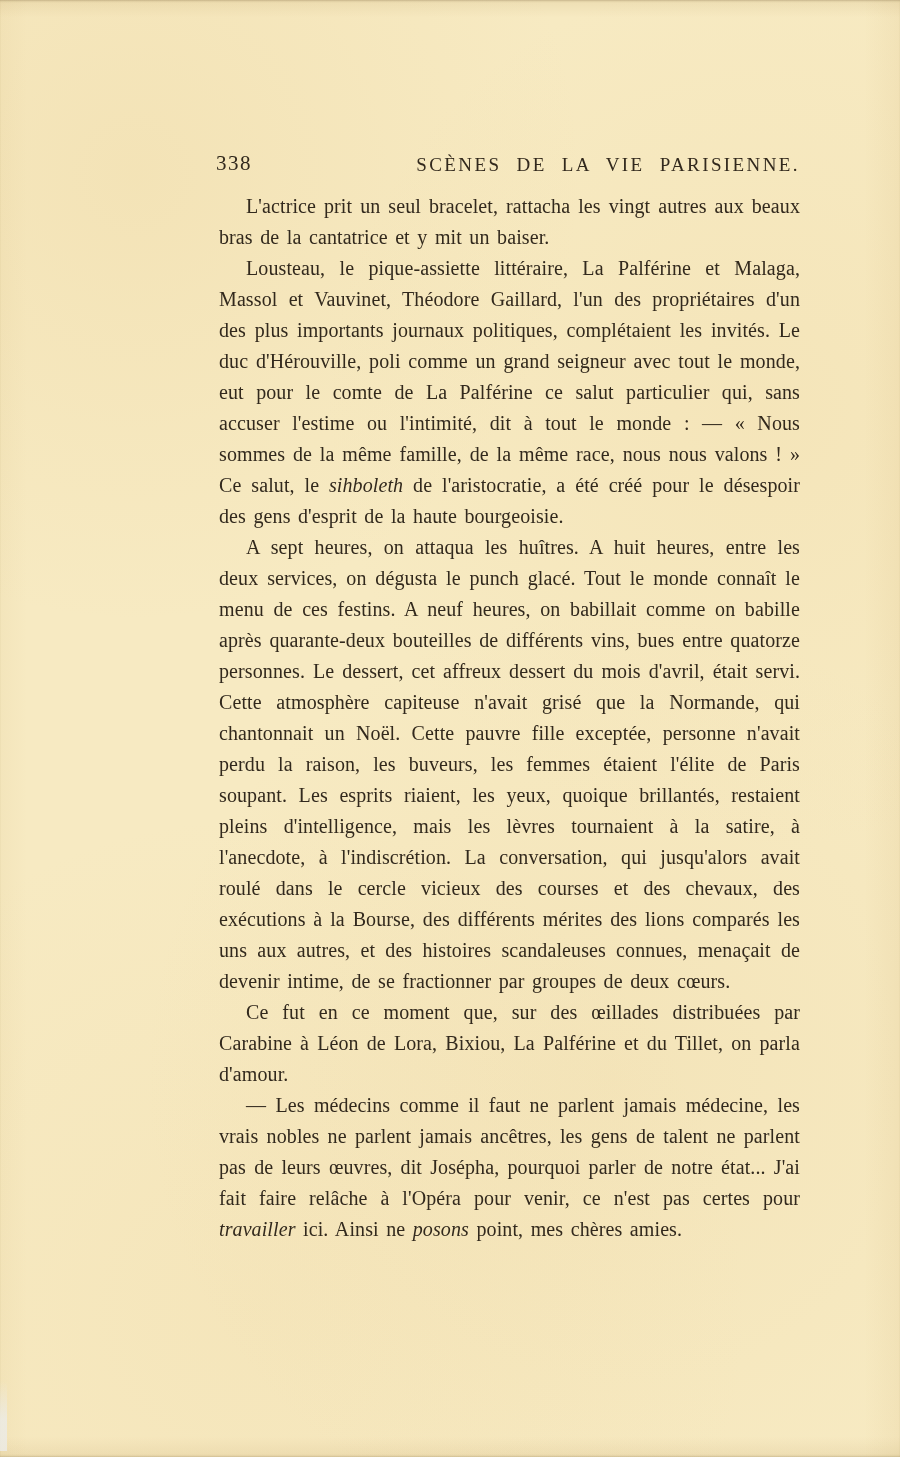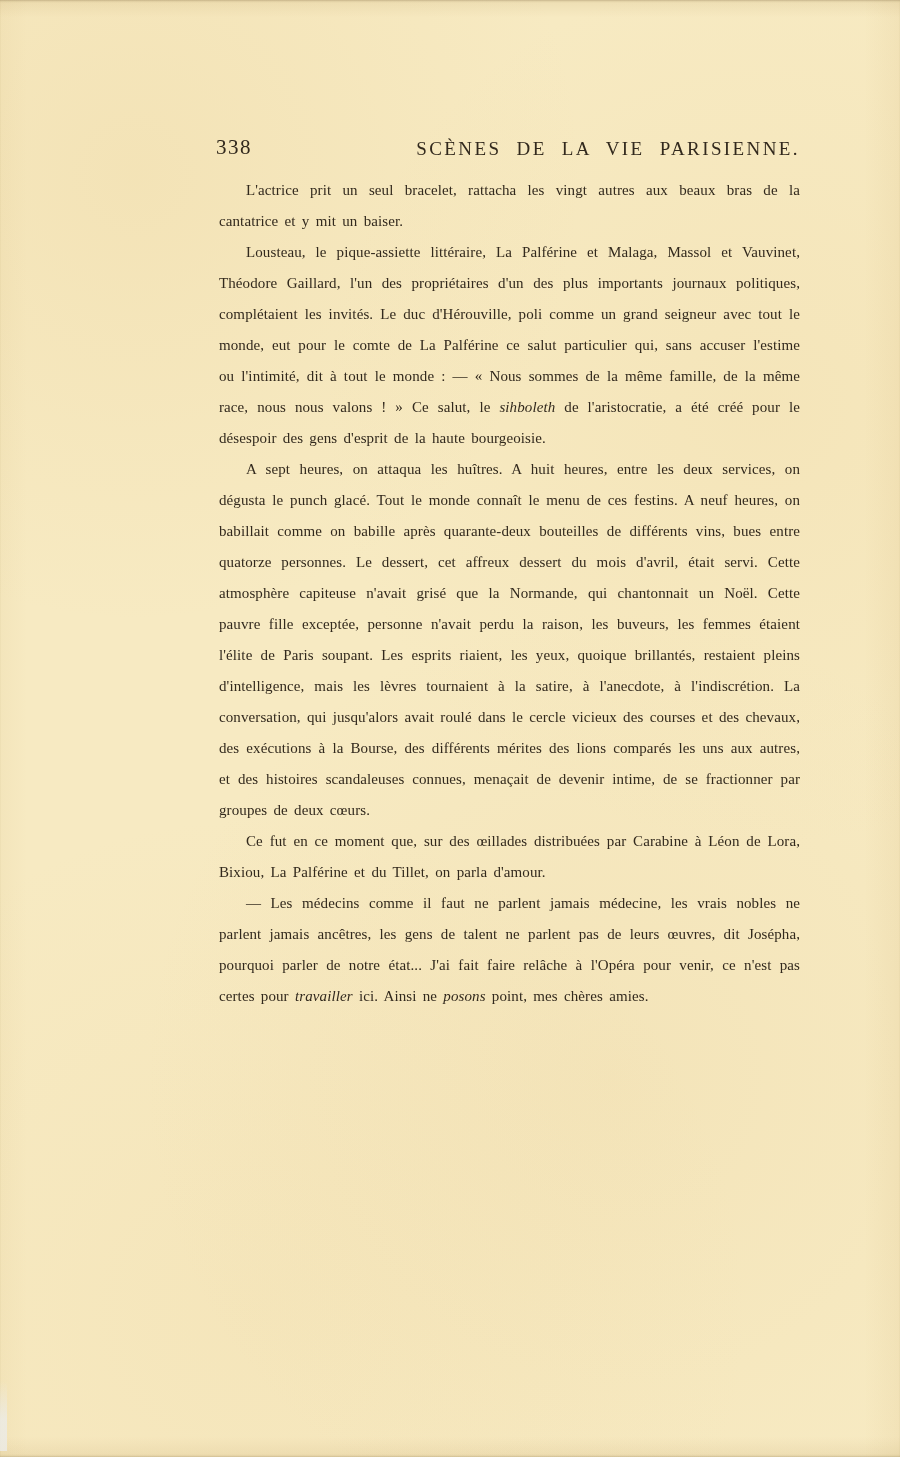--- a/index.html
+++ b/index.html
@@ -32,21 +32,21 @@
     left: 0;
     bottom: 6px;
     width: 7px;
     height: 70px;
     background: linear-gradient(180deg, rgba(236,235,229,0) 0%, rgba(236,235,229,0.85) 55%);
     border-radius: 0 4px 0 0;
   }
   .text-block {
     position: absolute;
     left: 219px;
-    top: 135px;
+    top: 151px;
     width: 581px;
   }
   .page-header {
     position: relative;
     height: 27px;
   }
   .page-number {
     position: absolute;
     left: -3px;
     top: 0;
@@ -62,21 +62,21 @@
     padding-top: 3px;
     white-space: nowrap;
   }
   .body-text {
     margin-top: 13px;
   }
   .para {
     margin: 0;
     text-indent: 27px;
     text-align: justify;
-    font-size: 15px;
+    font-size: 20px;
     line-height: 31px;
     word-spacing: 2.4px;
     letter-spacing: 0.1px;
   }
   .para .it {
     font-style: italic;
   }
 </style>
 </head>
 <body>

